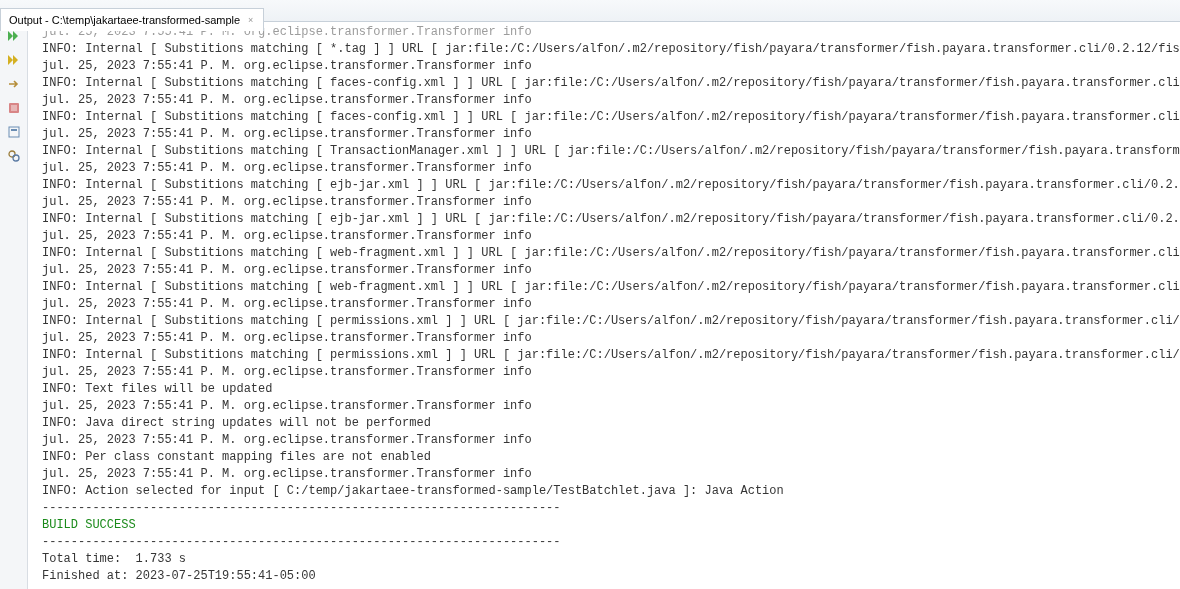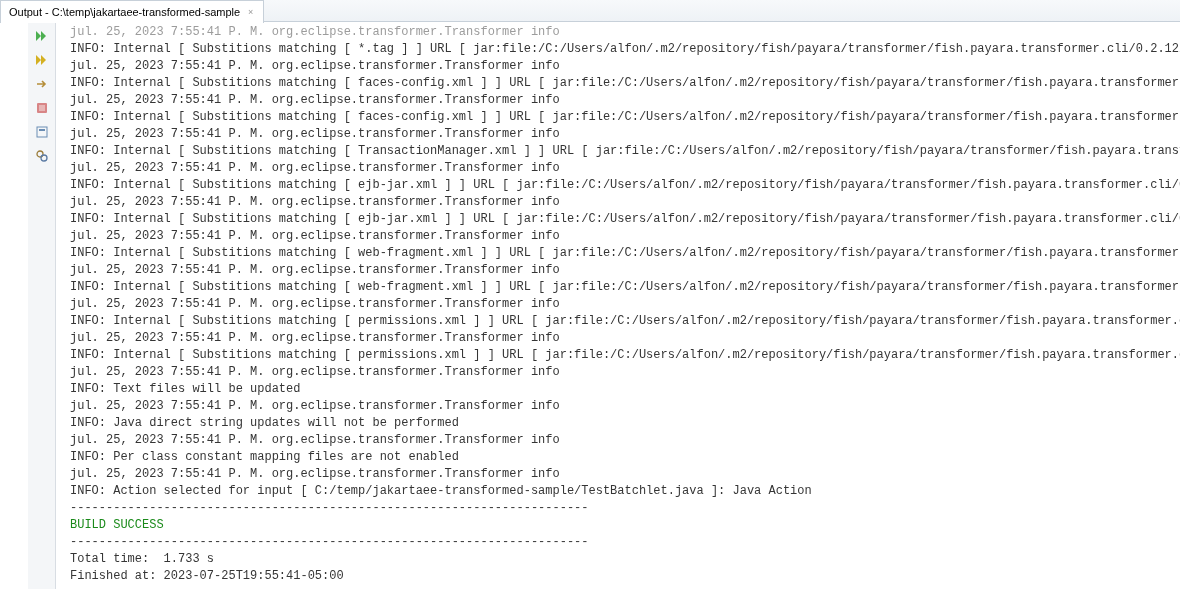--- a/index.html
+++ b/index.html
@@ -22,36 +22,35 @@
     }
     .tab {
       display: flex;
       align-items: center;
       gap: 6px;
       padding: 11px 8px;
       background: #fff;
       border: 1px solid #c7d0d9;
       border-bottom: none;
       height: 22px;
-      margin-top: 0px;
+      margin-top: 8px;
       position: relative;
       z-index: 1;
       justify-content: space-between;
     }
     .tab-close {
       color: #999;
       font-size: 9px;
       cursor: pointer;
       padding: 0 2px;
     }
     .body-area {
       flex: 1;
       display: flex;
       overflow: hidden;
-      padding-left: 28px;
     }
     .side-toolbar {
       width: 28px;
       background: #f4f6f8;
       border-right: 1px solid #d8dde3;
       display: flex;
       flex-direction: column;
       align-items: center;
       padding-top: 4px;
       gap: 4px;

